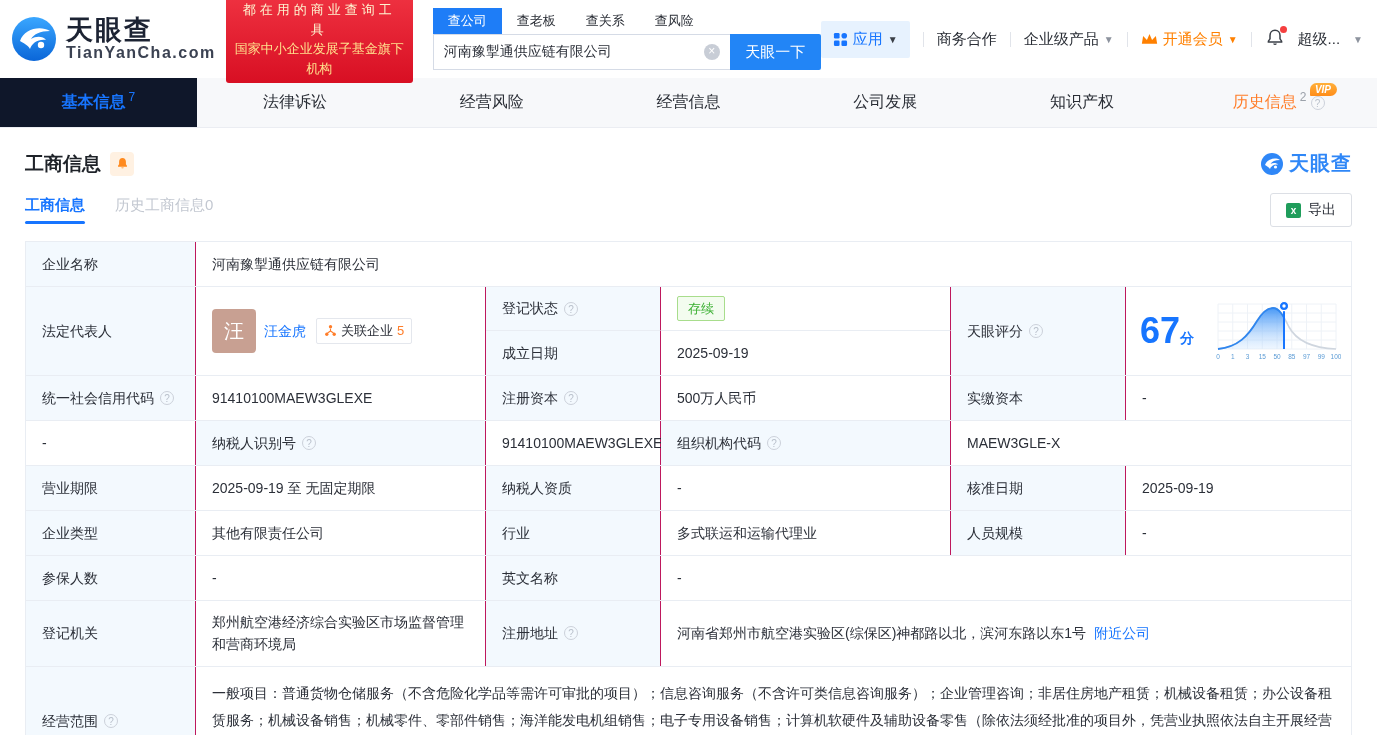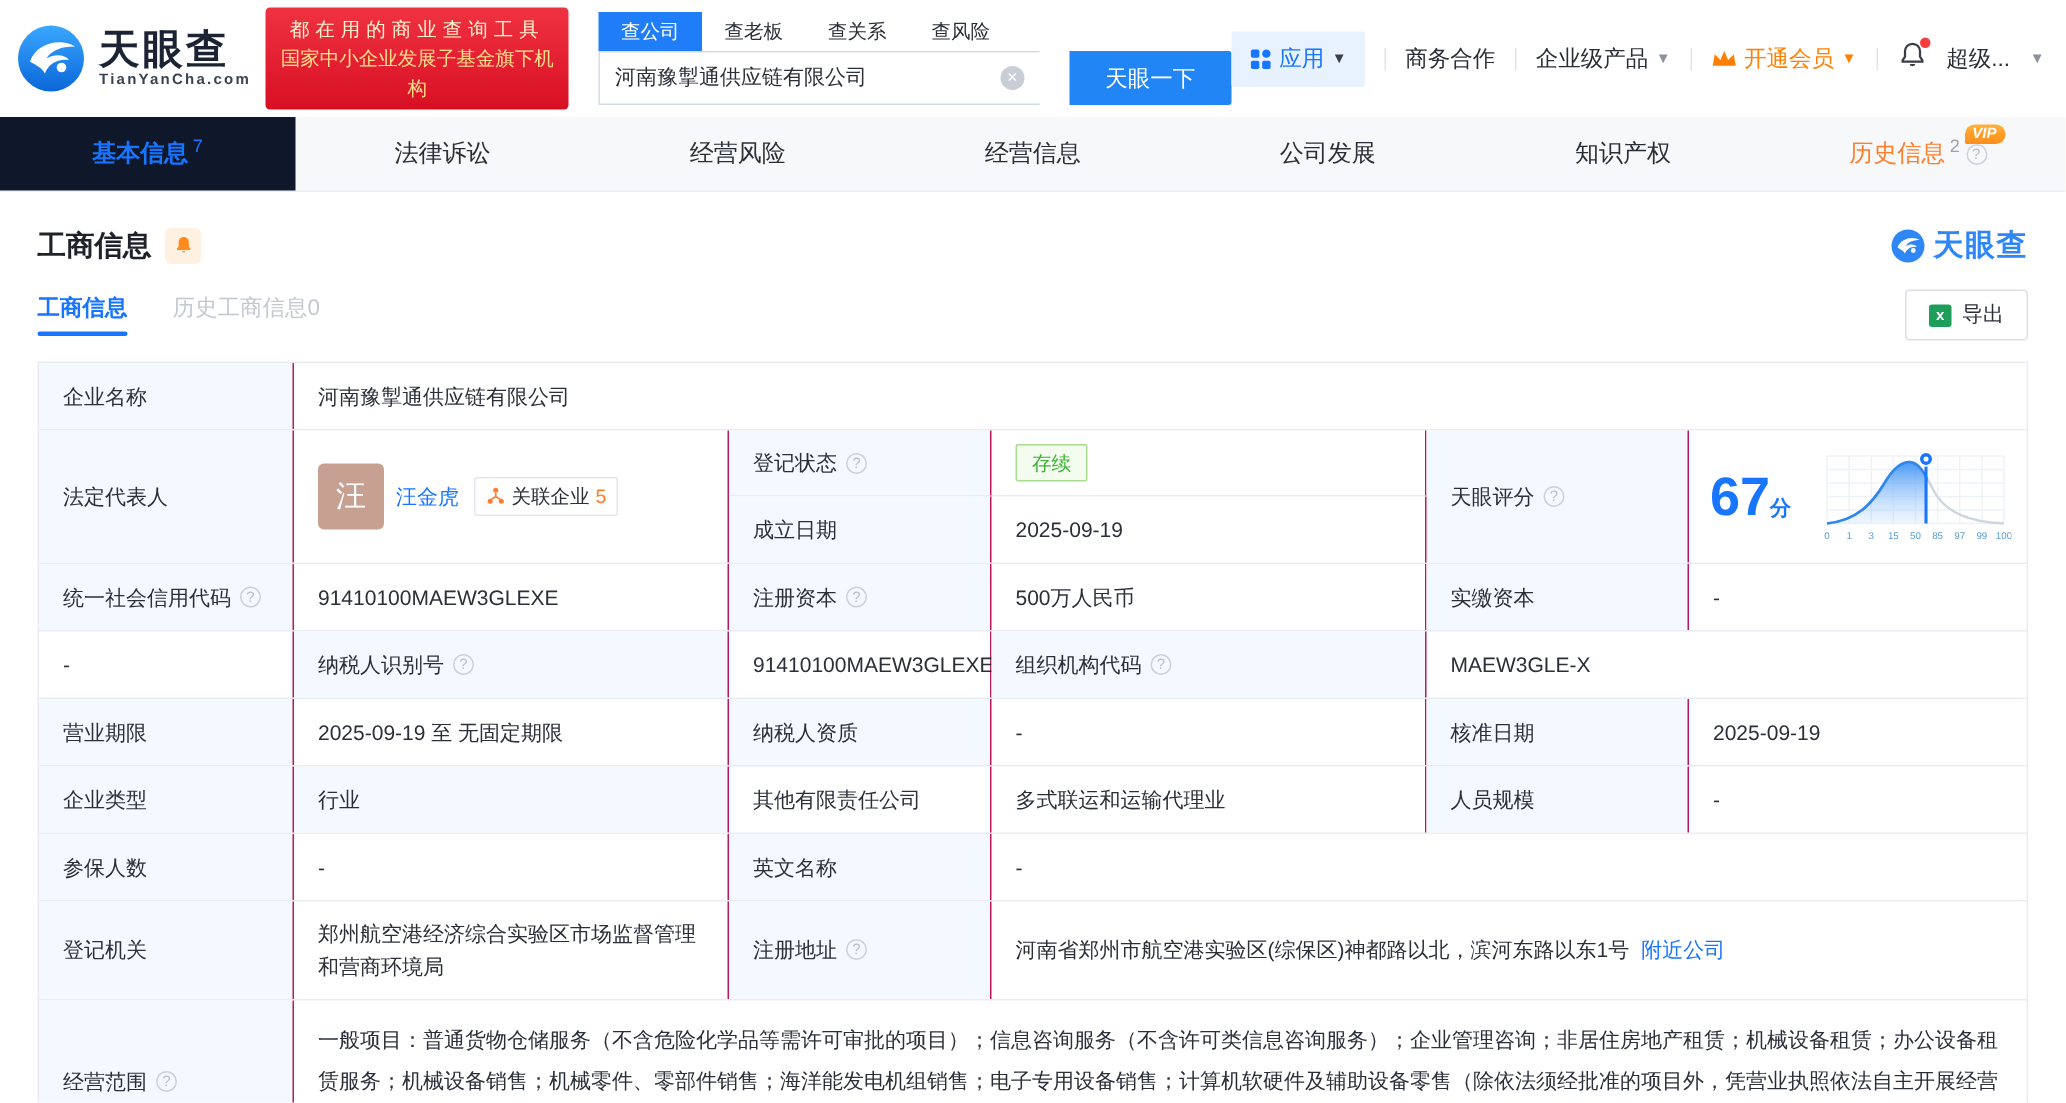--- a/index.html
+++ b/index.html
@@ -2,33 +2,33 @@
 <html><head>
 <meta charset="utf-8">
 <style>
   * { margin:0; padding:0; box-sizing:border-box; }
   html,body { width:1377px; height:735px; background:#fff; font-family:"Liberation Sans","DejaVu Sans",sans-serif; color:#2b2f38; overflow:hidden; }
 
   
   .header { height:78px; display:flex; align-items:center; padding:0 14px 0 10px; background:#fff; }
   .logo { display:flex; align-items:center; gap:8px; cursor:pointer; }
   .logo-txt .cn { font-size:27px; font-weight:bold; color:#1c2333; letter-spacing:2px; line-height:1.05; }
-  .logo-txt .en { font-size:10px; font-weight:bold; color:#3b4252; letter-spacing:1.5px; }
+  .logo-txt .en { font-size:16px; font-weight:bold; color:#3b4252; letter-spacing:1.5px; }
   .banner { margin-left:10px; background:linear-gradient(180deg,#ef3241,#d80f23); border-radius:3px; padding:5px 9px; text-align:center; }
   .banner .l1 { font-size:13px; color:#fdf3cf; letter-spacing:4px; line-height:1.5; }
   .banner .l2 { font-size:13px; color:#ffe18d; line-height:1.5; }
   .searchwrap { margin-left:20px; width:448px; }
   .stabs { display:flex; font-size:13px; }
   .stab { padding:4px 15px; cursor:pointer; color:#2a2e36; }
   .stab.on { background:#1e7df7; color:#fff; }
   .sbox { display:flex; height:36px; }
   .sfield { flex:1; border:1px solid #d5dbe6; border-right:none; display:flex; align-items:center; padding:0 10px; background:#fff; }
   .sfield input { border:none; outline:none; flex:1; font-size:14px; color:#2b2f38; font-family:inherit; background:transparent; }
   .clear-x { width:16px; height:16px; border-radius:50%; background:#c8cdd6; color:#fff; font-size:12px; line-height:15px; text-align:center; cursor:pointer; flex:none; }
-  .sbtn { width:108px; background:#2285f6; color:#fff; font-size:15px; border:none; cursor:pointer; font-family:inherit; border-radius:0 2px 2px 0;margin-left:20px; }
+  .sbtn { width:91px; background:#2285f6; color:#fff; font-size:15px; border:none; cursor:pointer; font-family:inherit; border-radius:0 2px 2px 0; }
   .hright { margin-left:auto; display:flex; align-items:center; gap:13px; font-size:15px; color:#2a2e36; white-space:nowrap; }
   .hitem { display:flex; align-items:center; gap:5px; cursor:pointer; }
   .apps { background:#e7f2fe; color:#1775ff; padding:9px 12px; border-radius:2px; }
   .divider { width:1px; height:15px; background:#e1e4ea; }
   .caret { font-size:10px; color:#8d939e; }
   .apps .caret { color:#3a3f47; }
   .vip-link { color:#ff8000; }
   .vip-link .caret { color:#ff8000; }
   .bellwrap { position:relative; cursor:pointer; }
   .reddot { position:absolute; top:-2px; right:-2px; width:7px; height:7px; border-radius:50%; background:#f53f3f; }
@@ -333,22 +333,22 @@
       <div class="td lbl">营业期限</div>
       <div class="td">2025-09-19 至 无固定期限</div>
       <div class="td lbl">纳税人资质</div>
       <div class="td">-</div>
       <div class="td lbl">核准日期</div>
       <div class="td end">2025-09-19</div>
     </div>
 
     <div class="tr">
       <div class="td lbl">企业类型</div>
+      <div class="td">其他有限责任公司</div>
       <div class="td lbl">行业</div>
-      <div class="td">其他有限责任公司</div>
       <div class="td">多式联运和运输代理业</div>
       <div class="td lbl">人员规模</div>
       <div class="td end">-</div>
     </div>
 
     <div class="tr">
       <div class="td lbl">参保人数</div>
       <div class="td">-</div>
       <div class="td lbl">英文名称</div>
       <div class="td end span4-7">-</div>

